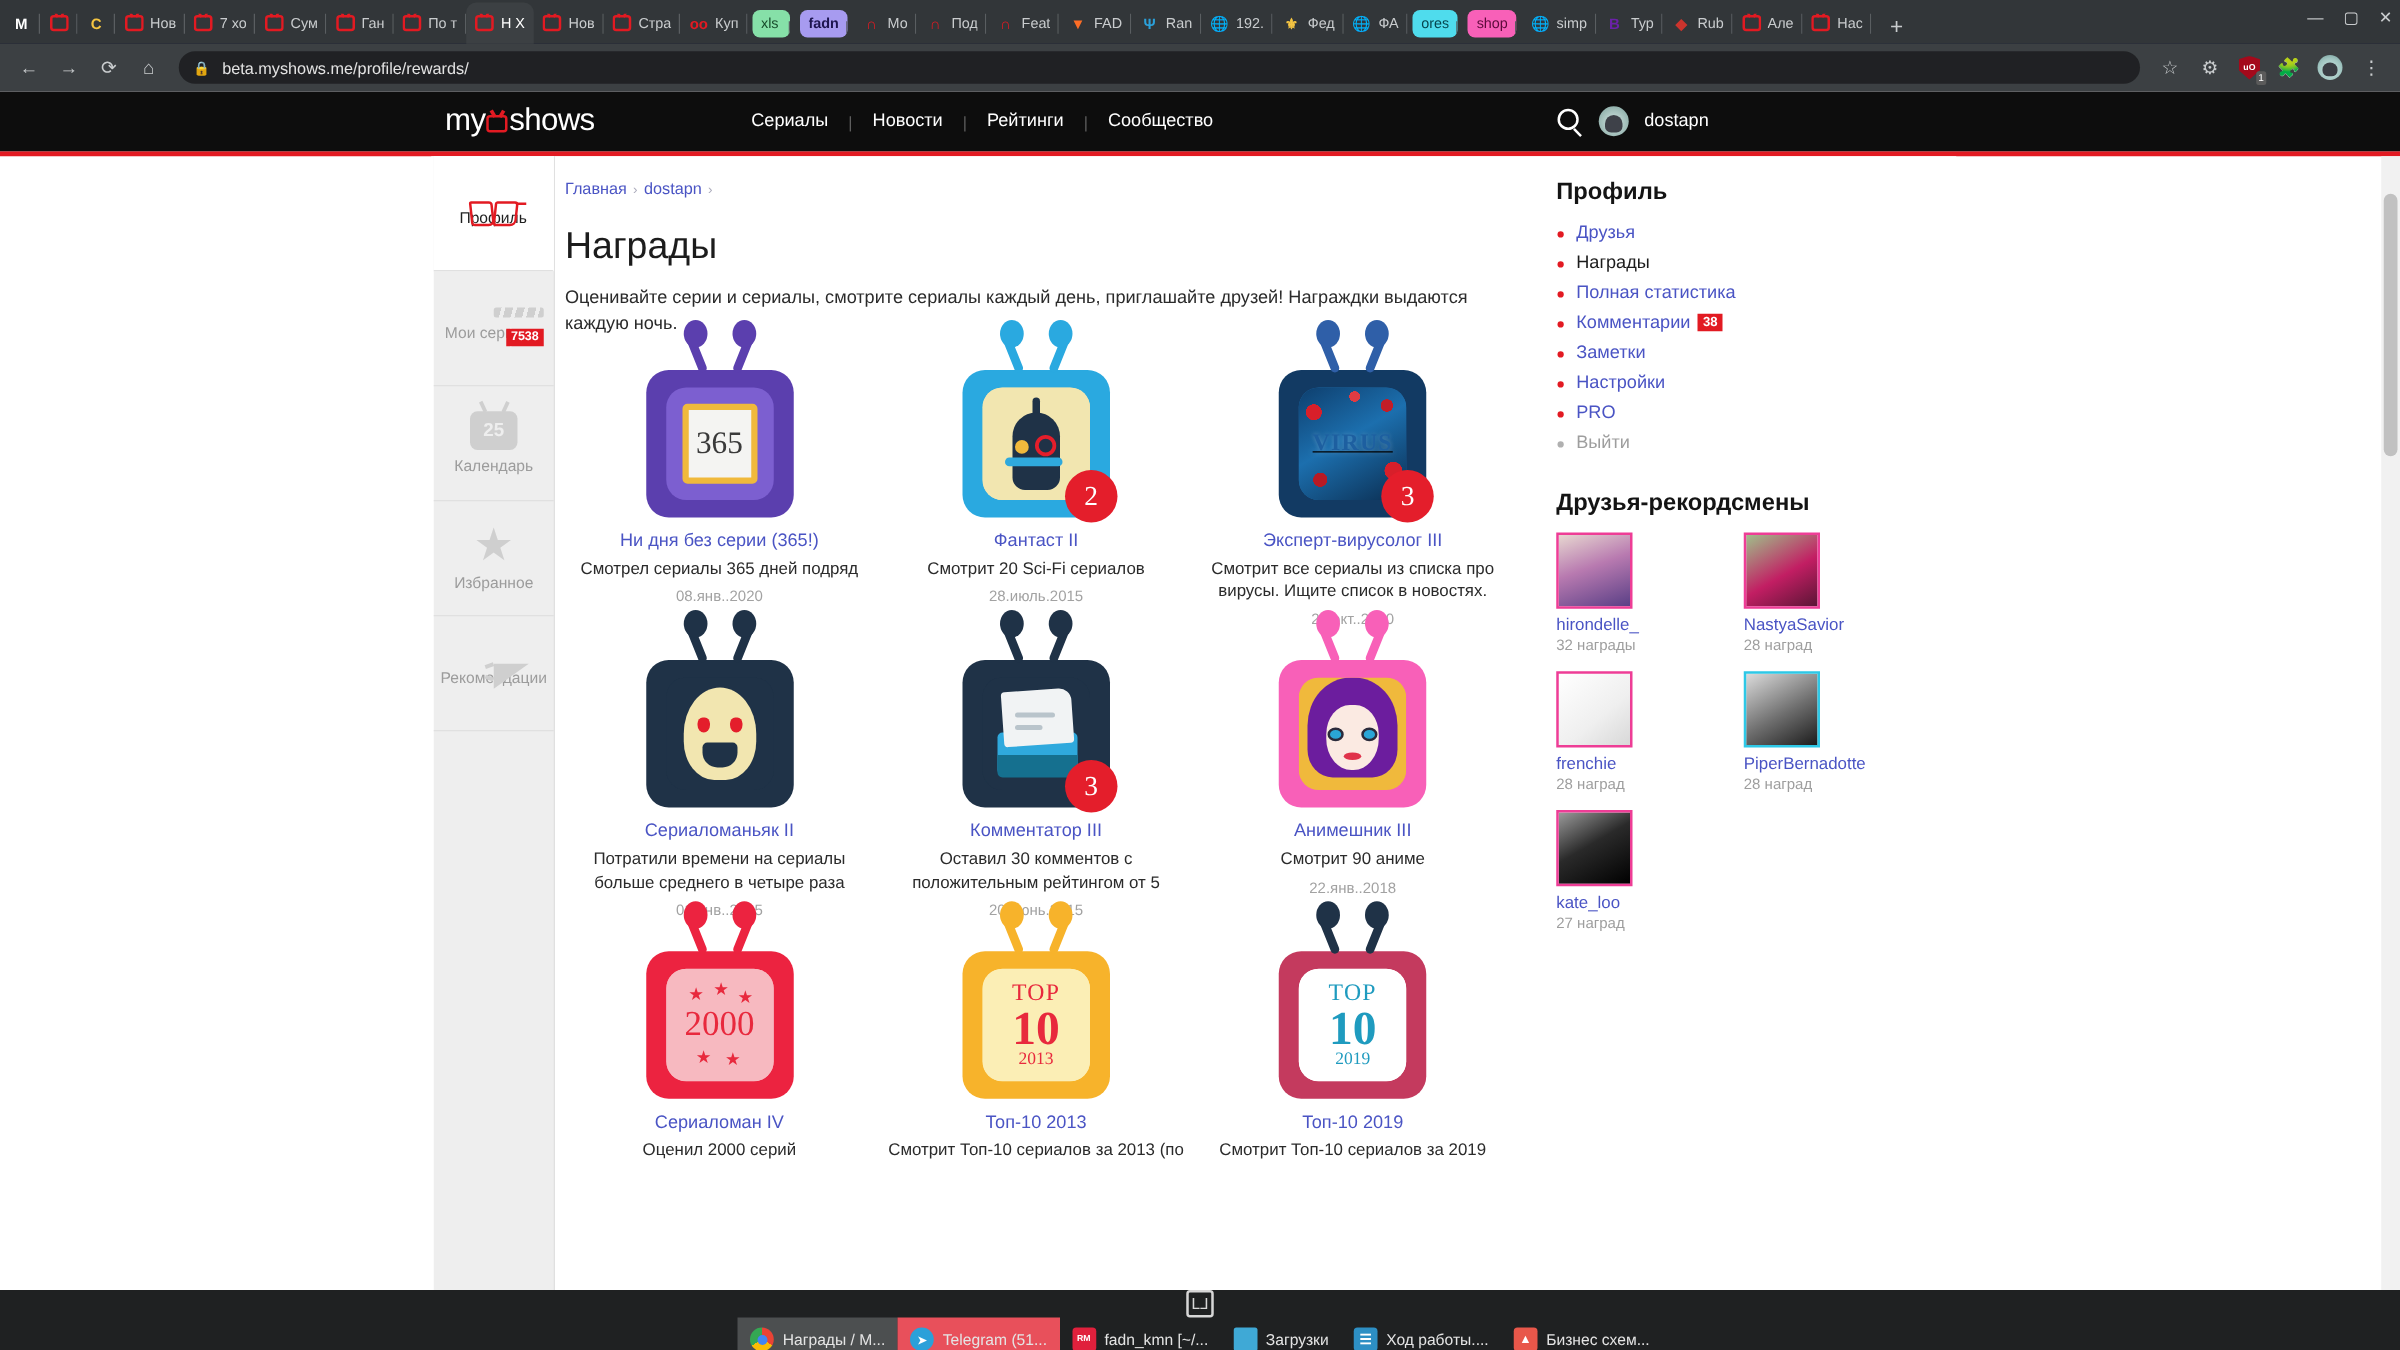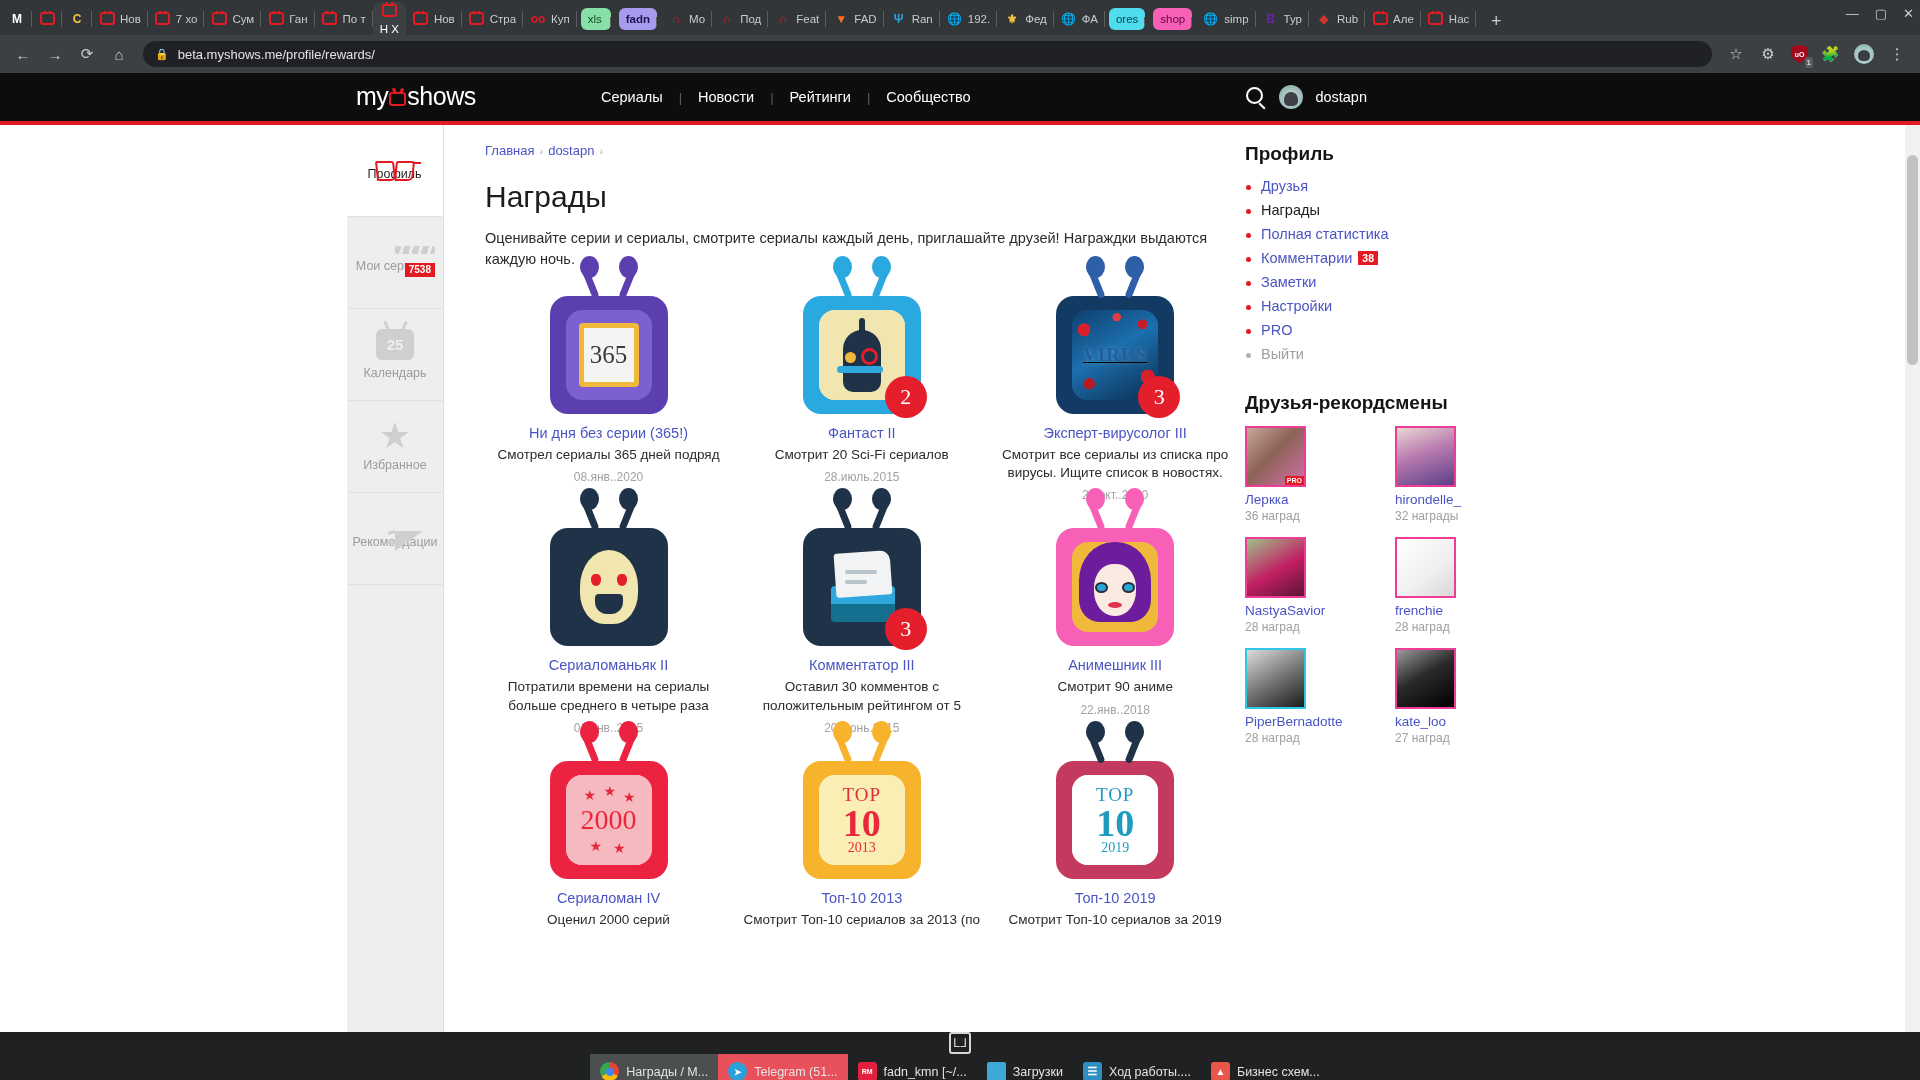--- a/index.html
+++ b/index.html
@@ -55,21 +55,21 @@
   #tabstrip {
     position: relative; height: 35px; background: #323639;
     display: flex; align-items: flex-end; padding-left: 2px;
   }
   .tab {
     height: 33px; display: flex; align-items: center; gap: 5px;
     padding: 0 7px; max-width: 62px; min-width: 30px;
     font-size: 11.5px; color: #c9ccce; white-space: nowrap; overflow: hidden;
     border-radius: 8px 8px 0 0; position: relative;
   }
-  .tab.active { background: #3c4043; color: #fff; flex-direction: column; }
+  .tab.active { background: #3c4043; color: #fff; }
   .tab:not(.active)::after {
     content: ""; position: absolute; right: 0; top: 9px; height: 16px; width: 1px; background: #5a5e61;
   }
   .tab .favicon {
     width: 16px; height: 16px; flex: 0 0 16px; border-radius: 3px;
     display: flex; align-items: center; justify-content: center;
     font-size: 9px; font-weight: bold; color: #fff; overflow: hidden;
   }
   .tab .tlabel { overflow: hidden; text-overflow: clip; }
   .tv-ico {
@@ -249,21 +249,21 @@
     position: absolute; left: 0; top: 2px; width: 0; height: 0;
     border-top: 20px solid #cfcfcf; border-right: 28px solid transparent;
   }
   .megaphone .d1, .megaphone .d2 {
     position: absolute; right: 0; width: 7px; height: 3px; background: #cfcfcf; transform: rotate(-20deg);
   }
   .megaphone .d1 { top: 2px; } .megaphone .d2 { top: 12px; transform: rotate(20deg); }
 
   
   #main {
-    position: absolute; left: 485px; top: 0; width: 760px; bottom: 0;
+    position: absolute; left: 452px; top: 0; width: 760px; bottom: 0;
     padding-top: 18px;
   }
   #breadcrumb { font-size: 13px; color: #7b85d4; }
   #breadcrumb a { color: #4a54c4; text-decoration: none; }
   #breadcrumb .sep { color: #aab; margin: 0 5px; font-size: 11px; }
   #page-title { font-size: 30px; font-weight: 400; color: #1c1c1c; margin-top: 22px; }
   #page-desc { font-size: 14.5px; color: #2b2b2b; line-height: 1.45; margin-top: 14px; width: 740px; }
 
   #awards {
     margin-top: 26px; display: grid; grid-template-columns: repeat(3, 1fr);
@@ -900,27 +900,20 @@
             <li class=""><span>Полная статистика</span></li>
             <li class=""><span>Комментарии</span><span class="cnt-badge">38</span></li>
             <li class=""><span>Заметки</span></li>
             <li class=""><span>Настройки</span></li>
             <li class=""><span>PRO</span></li>
             <li class="muted"><span>Выйти</span></li>
           </ul>
         <div class="rs-title" id="friends-title">Друзья-рекордсмены</div>
         <div id="friends-grid">
             <div class="friend">
-              <div class="fphoto" style="background: linear-gradient(135deg, rgb(200, 167, 154), rgb(142, 99, 87) 45%, rgb(209, 111, 168));">
-                <span class="fpro">PRO</span>
-              </div>
-              <div class="fname">Леркка</div>
-              <div class="fcount">36 наград</div>
-            </div>
-            <div class="friend">
               <div class="fphoto" style="background: linear-gradient(160deg, rgb(231, 215, 208), rgb(184, 122, 176) 45%, rgb(90, 63, 134));"></div>
               <div class="fname">hirondelle_</div>
               <div class="fcount">32 награды</div>
             </div>
             <div class="friend">
               <div class="fphoto" style="background: linear-gradient(150deg, rgb(159, 191, 138), rgb(194, 30, 99) 55%, rgb(90, 21, 53));"></div>
               <div class="fname">NastyaSavior</div>
               <div class="fcount">28 наград</div>
             </div>
             <div class="friend">

